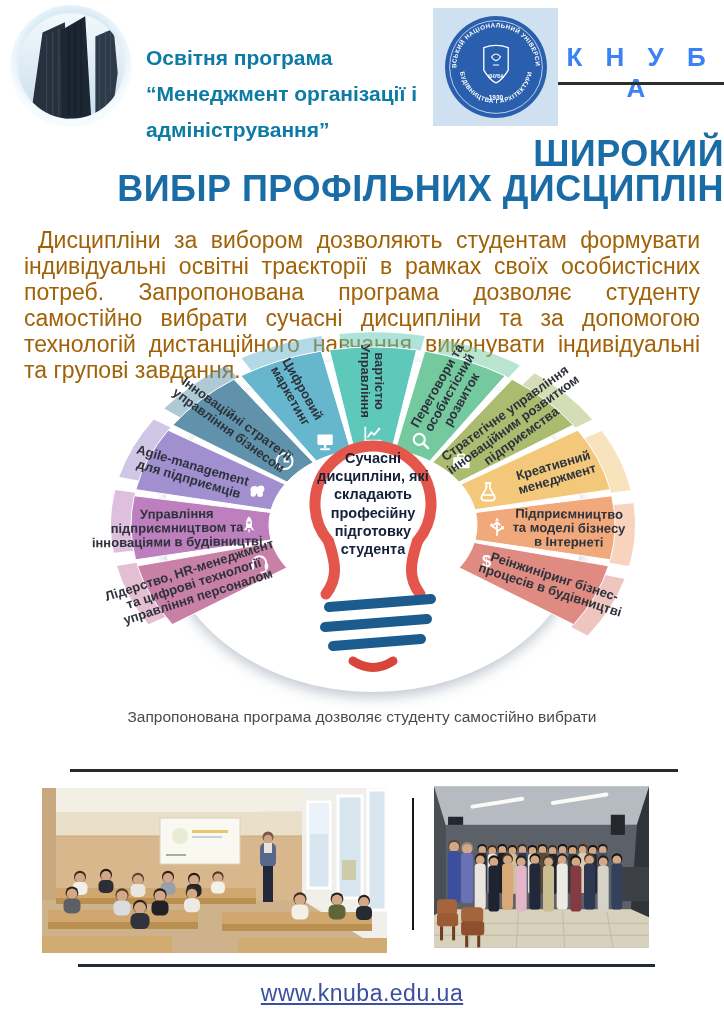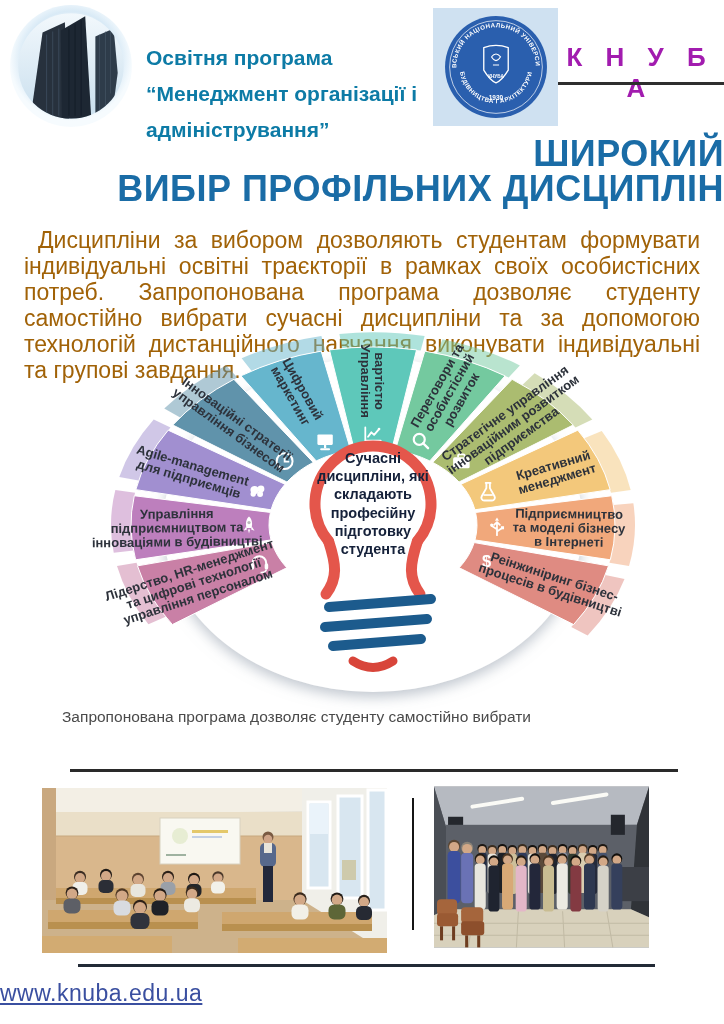--- a/index.html
+++ b/index.html
@@ -7,48 +7,48 @@
        font-family:"Liberation Sans","DejaVu Sans",sans-serif;color:#303030;}
   .abs{position:absolute;}
 
   
   .building-wrap{left:6px;top:2px;width:132px;height:132px;}
   .program-title{left:146px;top:40px;width:300px;text-align:left;
       font-weight:bold;font-size:21px;line-height:36px;color:#0d7ba6;}
   .logo-box{left:433px;top:8px;width:125px;height:118px;background:#cfe1f1;
       display:flex;align-items:center;justify-content:center;}
   .abbr{left:556px;top:42px;width:168px;text-align:center;font-weight:bold;
-      font-size:26px;letter-spacing:8px;color:#a21caf;}
+      font-size:26px;letter-spacing:8px;color:#3b82f6;}
   .abbr-rule{left:558px;top:82px;width:166px;height:3px;background:#2e2e2e;}
 
   
   .heading{left:0;top:136px;width:724px;text-align:right;color:#1a6ca6;
       font-weight:bold;font-size:36px;line-height:35px;letter-spacing:.5px;}
 
   
   .intro{left:24px;top:227px;width:676px;font-size:23px;line-height:26px;
       text-align:justify;text-indent:14px;color:#a16207;}
 
   
   .wheel-wrap{left:40px;top:310px;width:660px;height:400px;}
 
   
-  .closing{left:62px;top:707px;width:600px;text-align:left;font-size:15.5px;
+  .closing{left:62px;top:707px;width:600px;text-align:center;font-size:15.5px;
       line-height:20px;color:#4a4a4a;}
   .divider-top{left:70px;top:769px;width:608px;height:2.5px;background:#2a2a2a;}
 
   
   .photo-left{left:42px;top:788px;width:345px;height:165px;}
   .photo-divider{left:412px;top:798px;width:2px;height:132px;background:#151515;}
   .photo-right{left:434px;top:786px;width:215px;height:162px;}
   .photo-left svg,.photo-right svg{display:block;}
 
   
   .footer-rule{left:78px;top:964px;width:577px;height:3px;background:#222a36;}
-  .footer{left:0;top:980px;width:724px;text-align:left;}
+  .footer{left:0;top:980px;width:724px;text-align:center;}
   .footer a{font-size:23px;color:#3a4fa0;text-decoration:underline;letter-spacing:.5px;}
 </style>
 </head>
 <body>
 
 <div class="abs building-wrap">
   <svg viewBox="0 0 130 130" width="132" height="132">
     <defs>
       <radialGradient id="halo" cx="50%" cy="45%">
         <stop offset="55%" stop-color="#fdfeff"></stop>

